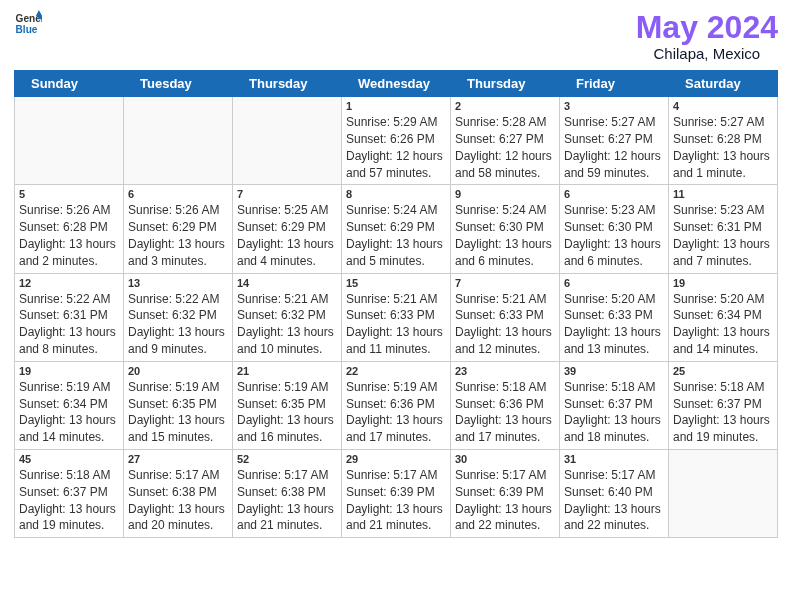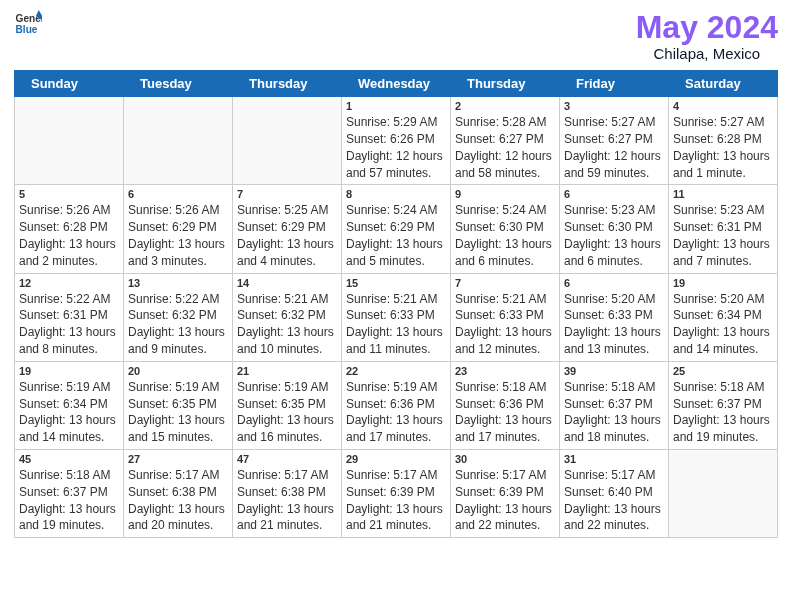--- a/index.html
+++ b/index.html
@@ -229,21 +229,21 @@
         <tr>
           <td>
             <span class="day-number">45</span>
             <div class="day-info">Sunrise: 5:18 AM<br>Sunset: 6:37 PM<br>Daylight: 13 hours<br>and 19 minutes.</div>
           </td>
           <td>
             <span class="day-number">27</span>
             <div class="day-info">Sunrise: 5:17 AM<br>Sunset: 6:38 PM<br>Daylight: 13 hours<br>and 20 minutes.</div>
           </td>
           <td>
-            <span class="day-number">47</span>
+            <span class="day-number">52</span>
             <div class="day-info">Sunrise: 5:17 AM<br>Sunset: 6:38 PM<br>Daylight: 13 hours<br>and 21 minutes.</div>
           </td>
           <td>
             <span class="day-number">29</span>
             <div class="day-info">Sunrise: 5:17 AM<br>Sunset: 6:39 PM<br>Daylight: 13 hours<br>and 21 minutes.</div>
           </td>
           <td>
             <span class="day-number">30</span>
             <div class="day-info">Sunrise: 5:17 AM<br>Sunset: 6:39 PM<br>Daylight: 13 hours<br>and 22 minutes.</div>
           </td>

